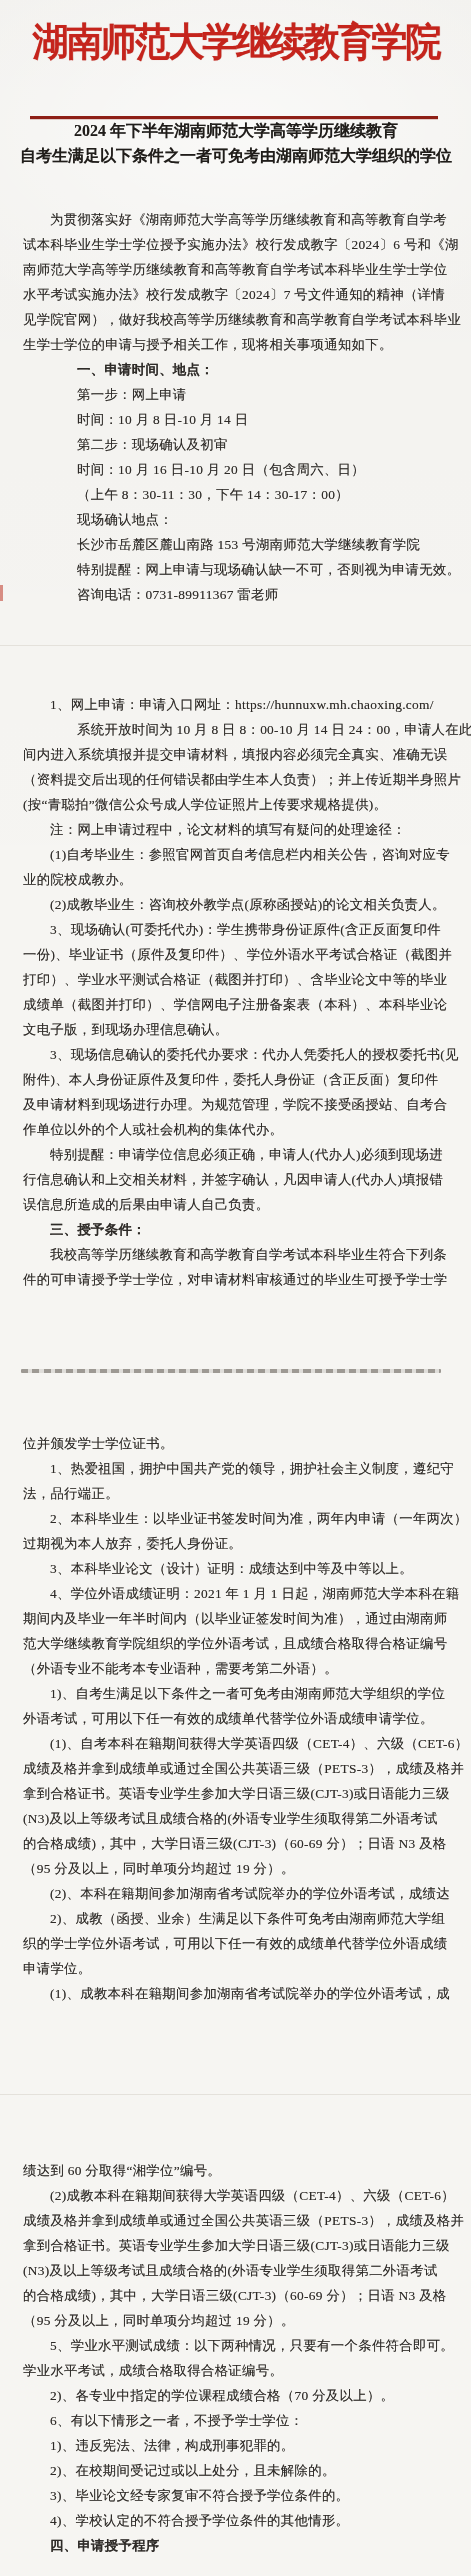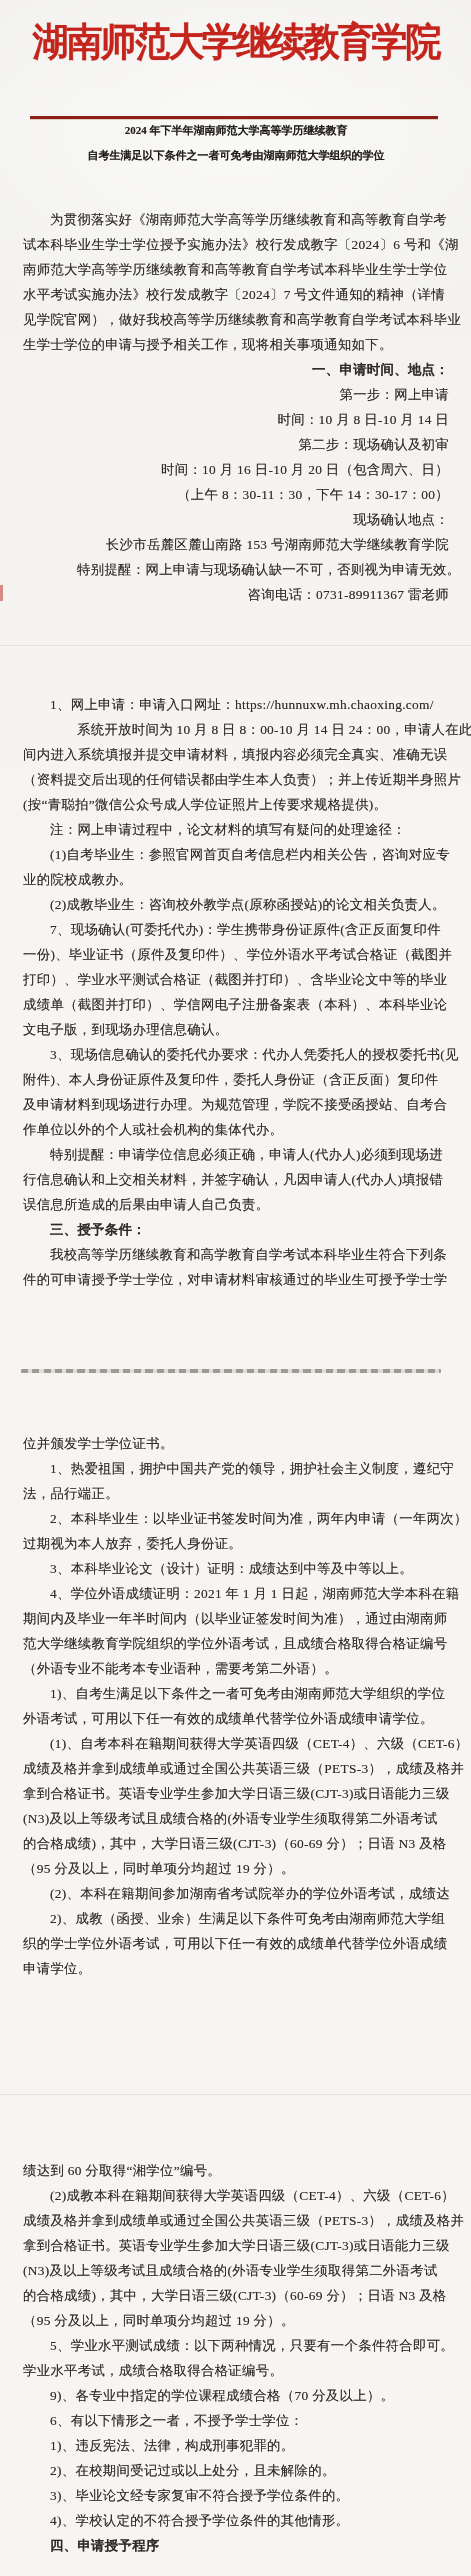--- a/index.html
+++ b/index.html
@@ -29,40 +29,40 @@
     text-shadow:0.5px 0.5px 0 rgba(150,25,15,.35), 0 0 1px rgba(197,36,28,.25);
     white-space:nowrap;
   }
   .red-rule{
     position:absolute;top:116px;left:30px;width:408px;height:2.6px;
     background:#8e1f16;
     box-shadow:0 0.5px 0 rgba(142,31,22,.4);
   }
   .doc-title{
     position:absolute;left:0;width:472px;text-align:center;
-    font-size:11px;font-weight:bold;line-height:25px;
+    font-size:16px;font-weight:bold;line-height:25px;
     color:#201d1a;white-space:nowrap;
     text-shadow:0 0 0.5px rgba(0,0,0,.4);
   }
   #title1{top:118px;}
   #title2{top:143px;}
   .page{
     position:absolute;left:23px;width:426px;
   }
   #page-1{top:163px;margin-top:44px;}
   #page-2{top:692px;}
   #page-3{top:1431px;}
   #page-4{top:2158px;}
   .line{
     font-size:13.4px;line-height:25px;white-space:nowrap;
     text-shadow:0 0 0.5px rgba(40,35,30,.45);
     letter-spacing:0.3px;
   }
   .i2{padding-left:27px;}
-  .i4{padding-left:54px;text-align:right;}
+  .i4{padding-left:54px;}
   .bold{font-weight:bold;}
   .separator{
     position:absolute;left:0;width:472px;height:1px;
     background:#e4e1db;
   }
   #sep-1{top:645px;}
   #sep-3{top:2094px;}
   .artifact-strip{
     position:absolute;top:1369px;left:20.6px;width:420px;height:4.1px;
     background:repeating-linear-gradient(90deg,#564f47 0 7.2px,rgba(86,79,71,.25) 7.2px 11.3px);
@@ -110,21 +110,21 @@
   <div class="page" id="page-2">
       <div class="line i2">1、网上申请：申请入口网址：https://hunnuxw.mh.chaoxing.com/</div>
       <div class="line i4">系统开放时间为 10 月 8 日 8：00-10 月 14 日 24：00，申请人在此期</div>
       <div class="line">间内进入系统填报并提交申请材料，填报内容必须完全真实、准确无误</div>
       <div class="line">（资料提交后出现的任何错误都由学生本人负责）；并上传近期半身照片</div>
       <div class="line">(按“青聪拍”微信公众号成人学位证照片上传要求规格提供)。</div>
       <div class="line i2">注：网上申请过程中，论文材料的填写有疑问的处理途径：</div>
       <div class="line i2">(1)自考毕业生：参照官网首页自考信息栏内相关公告，咨询对应专</div>
       <div class="line">业的院校成教办。</div>
       <div class="line i2">(2)成教毕业生：咨询校外教学点(原称函授站)的论文相关负责人。</div>
-      <div class="line i2">7、现场确认(可委托代办)：学生携带身份证原件(含正反面复印件</div>
+      <div class="line i2">3、现场确认(可委托代办)：学生携带身份证原件(含正反面复印件</div>
       <div class="line">一份)、毕业证书（原件及复印件）、学位外语水平考试合格证（截图并</div>
       <div class="line">打印）、学业水平测试合格证（截图并打印）、含毕业论文中等的毕业</div>
       <div class="line">成绩单（截图并打印）、学信网电子注册备案表（本科）、本科毕业论</div>
       <div class="line">文电子版，到现场办理信息确认。</div>
       <div class="line i2">3、现场信息确认的委托代办要求：代办人凭委托人的授权委托书(见</div>
       <div class="line">附件)、本人身份证原件及复印件，委托人身份证（含正反面）复印件</div>
       <div class="line">及申请材料到现场进行办理。为规范管理，学院不接受函授站、自考合</div>
       <div class="line">作单位以外的个人或社会机构的集体代办。</div>
       <div class="line i2">特别提醒：申请学位信息必须正确，申请人(代办人)必须到现场进</div>
       <div class="line">行信息确认和上交相关材料，并签字确认，凡因申请人(代办人)填报错</div>
@@ -151,34 +151,35 @@
       <div class="line i2">(1)、自考本科在籍期间获得大学英语四级（CET-4）、六级（CET-6）</div>
       <div class="line">成绩及格并拿到成绩单或通过全国公共英语三级（PETS-3），成绩及格并</div>
       <div class="line">拿到合格证书。英语专业学生参加大学日语三级(CJT-3)或日语能力三级</div>
       <div class="line">(N3)及以上等级考试且成绩合格的(外语专业学生须取得第二外语考试</div>
       <div class="line">的合格成绩)，其中，大学日语三级(CJT-3)（60-69 分）；日语 N3 及格</div>
       <div class="line">（95 分及以上，同时单项分均超过 19 分）。</div>
       <div class="line i2">(2)、本科在籍期间参加湖南省考试院举办的学位外语考试，成绩达</div>
       <div class="line i2">2)、成教（函授、业余）生满足以下条件可免考由湖南师范大学组</div>
       <div class="line">织的学士学位外语考试，可用以下任一有效的成绩单代替学位外语成绩</div>
       <div class="line">申请学位。</div>
+      <div class="line i2">(1)、成教本科在籍期间参加湖南省考试院举办的学位外语考试，成</div>
     </div>
   <div class="separator" id="sep-3"></div>
 
   <div class="page" id="page-4">
       <div class="line">绩达到 60 分取得“湘学位”编号。</div>
       <div class="line i2">(2)成教本科在籍期间获得大学英语四级（CET-4）、六级（CET-6）</div>
       <div class="line">成绩及格并拿到成绩单或通过全国公共英语三级（PETS-3），成绩及格并</div>
       <div class="line">拿到合格证书。英语专业学生参加大学日语三级(CJT-3)或日语能力三级</div>
       <div class="line">(N3)及以上等级考试且成绩合格的(外语专业学生须取得第二外语考试</div>
       <div class="line">的合格成绩)，其中，大学日语三级(CJT-3)（60-69 分）；日语 N3 及格</div>
       <div class="line">（95 分及以上，同时单项分均超过 19 分）。</div>
       <div class="line i2">5、学业水平测试成绩：以下两种情况，只要有一个条件符合即可。</div>
       <div class="line">学业水平考试，成绩合格取得合格证编号。</div>
-      <div class="line i2">9)、各专业中指定的学位课程成绩合格（70 分及以上）。</div>
+      <div class="line i2">2)、各专业中指定的学位课程成绩合格（70 分及以上）。</div>
       <div class="line i2">6、有以下情形之一者，不授予学士学位：</div>
       <div class="line i2">1)、违反宪法、法律，构成刑事犯罪的。</div>
       <div class="line i2">2)、在校期间受记过或以上处分，且未解除的。</div>
       <div class="line i2">3)、毕业论文经专家复审不符合授予学位条件的。</div>
       <div class="line i2">4)、学校认定的不符合授予学位条件的其他情形。</div>
       <div class="line i2 bold">四、申请授予程序</div>
     </div>
 
 </div>
 

